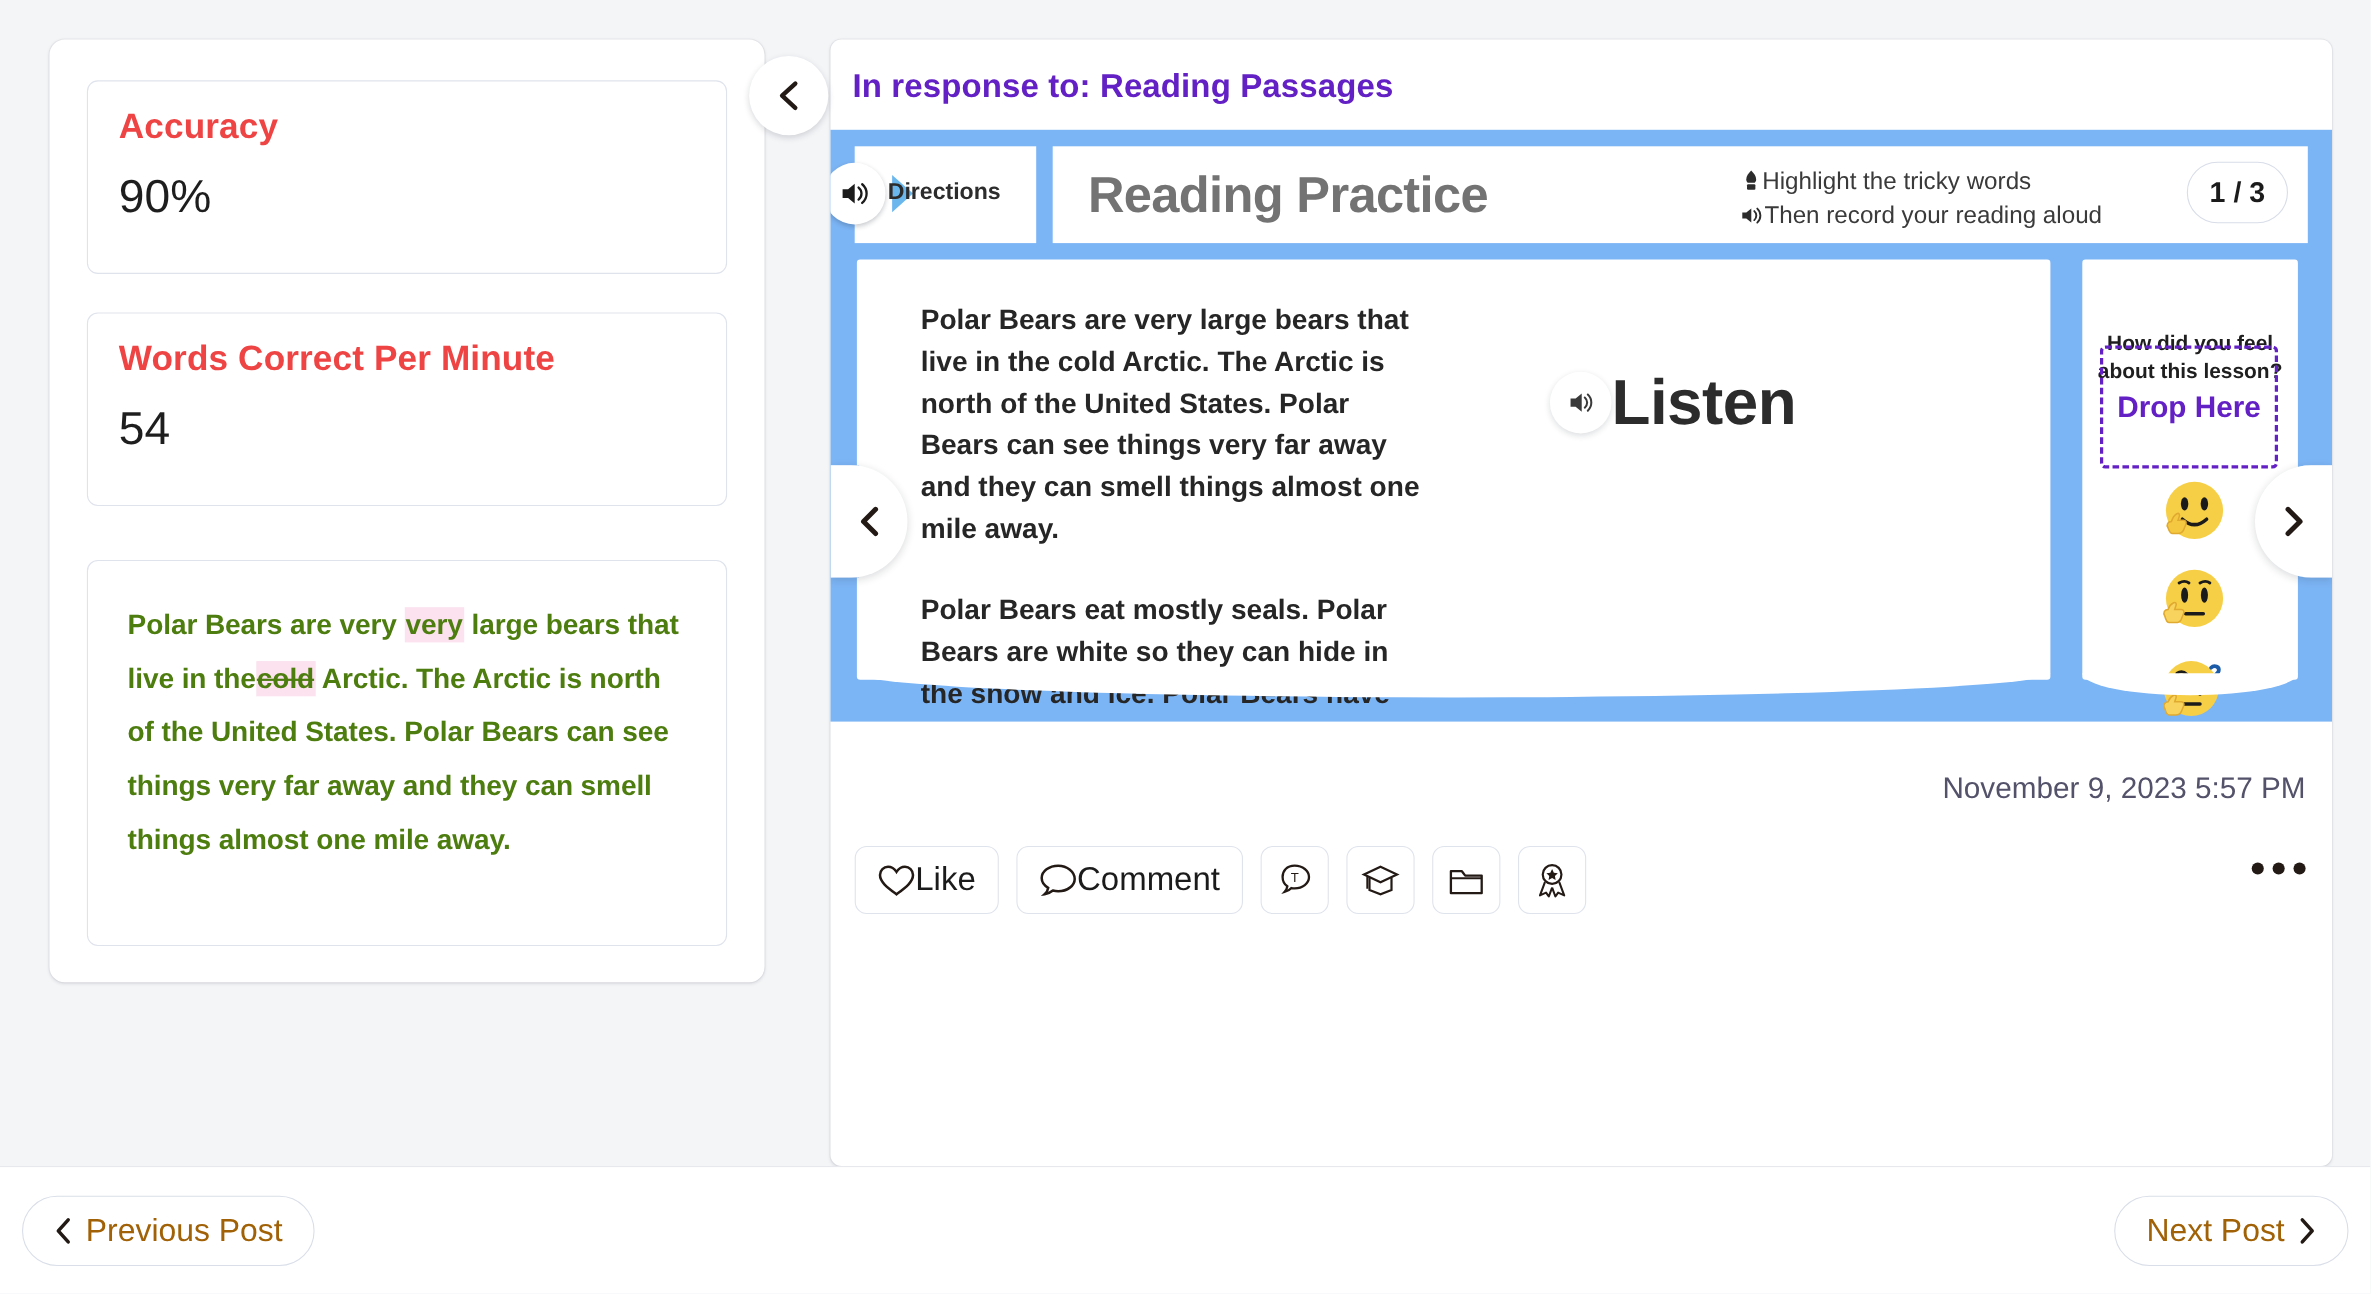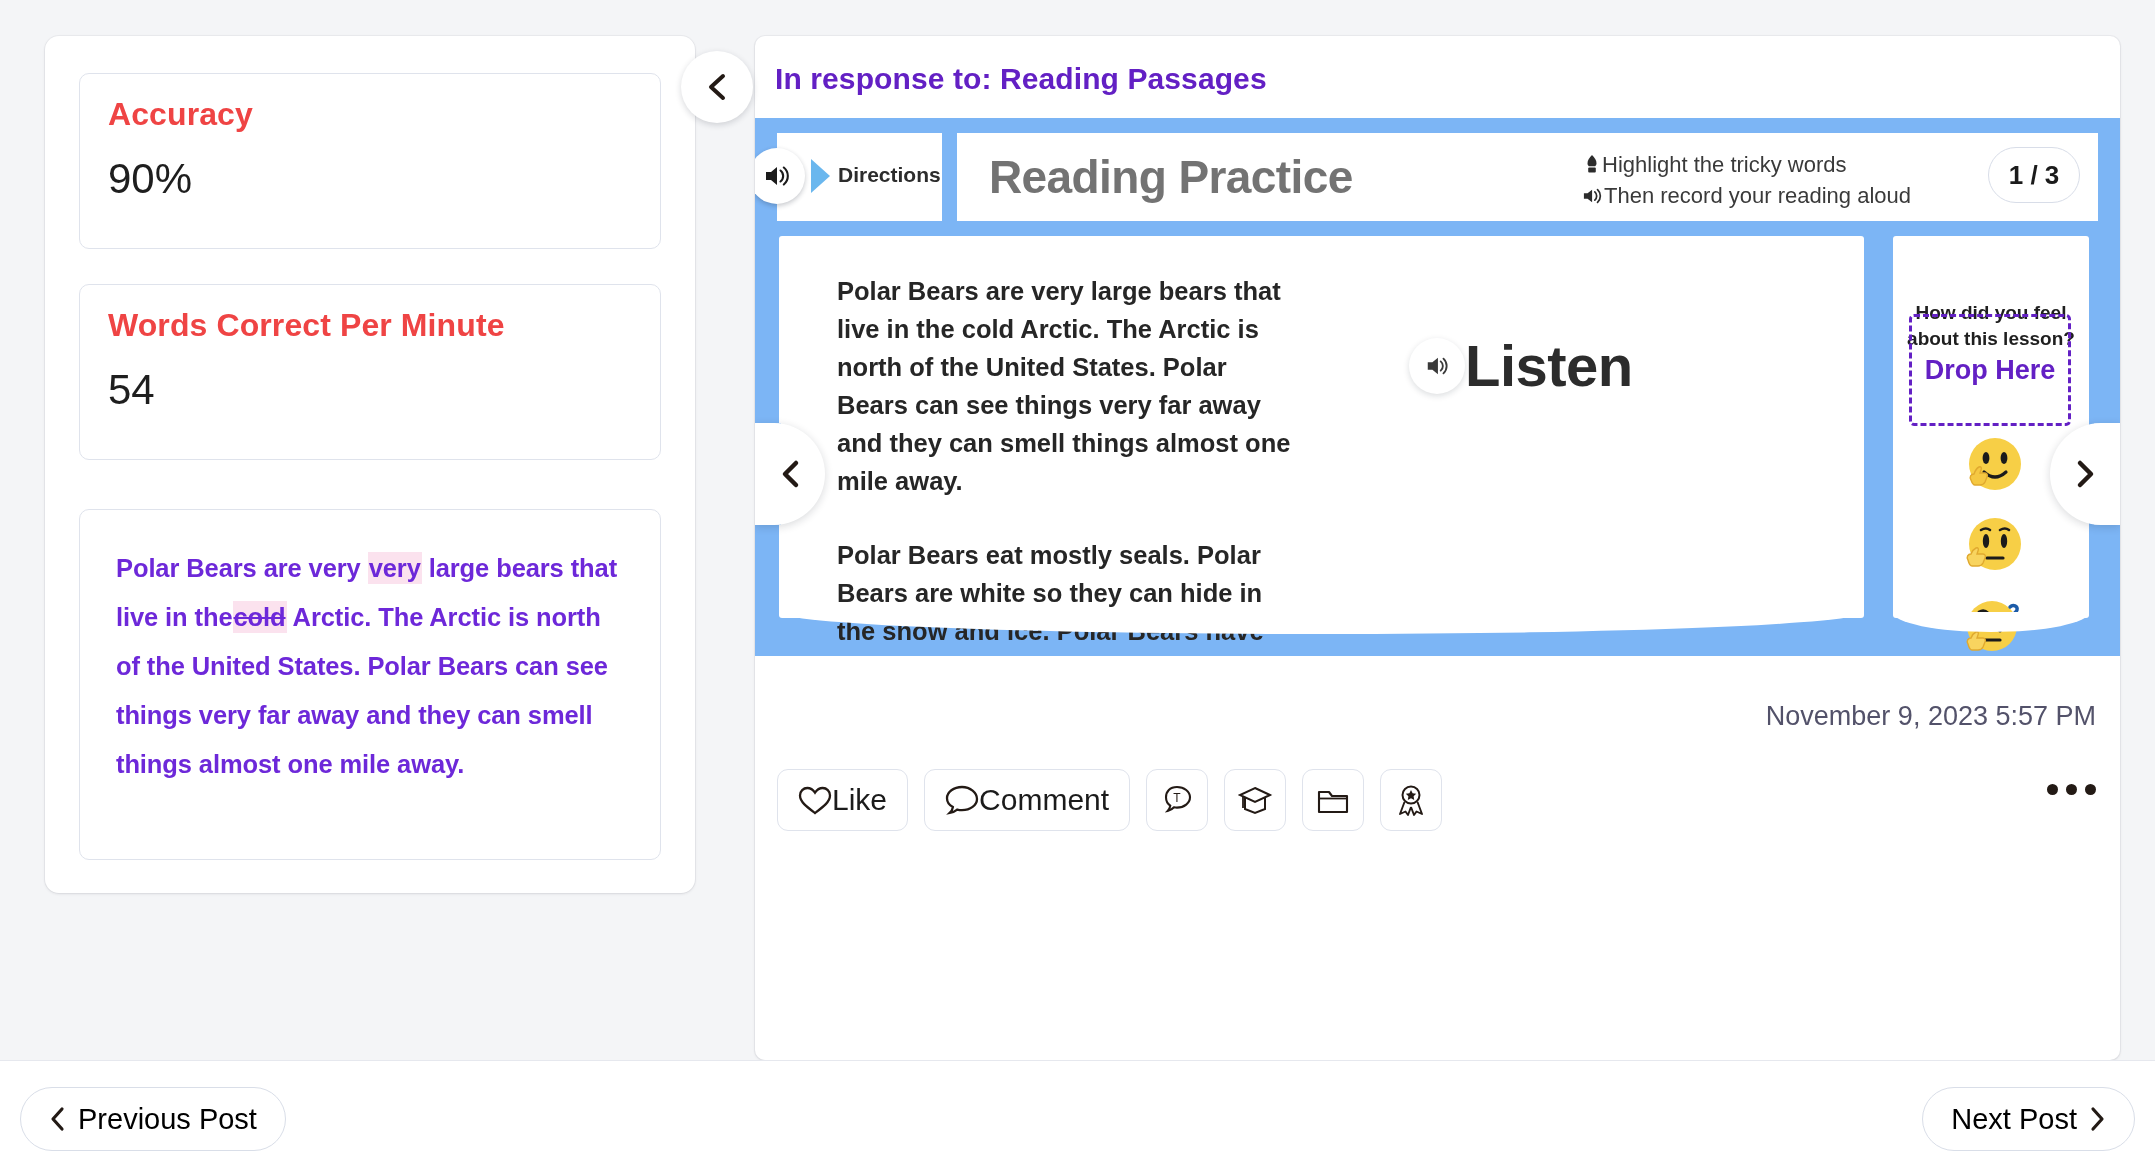--- a/index.html
+++ b/index.html
@@ -32,21 +32,21 @@
   }
   .stat-value {
     margin-top: 22px; font-size: 42px; font-weight: 400; color: #1e1e1e;
   }
   .transcript-card {
     position: absolute; left: 34px; top: 473px; width: 582px; height: 351px;
     border: 1px solid #dfe3ec; border-radius: 10px; background: #fff;
     padding: 34px 36px;
   }
   .transcript-text {
-    font-size: 25.5px; font-weight: 700; color: #6d28d9;
+    font-size: 25.5px; font-weight: 700; color: #4d7c0f;
     line-height: 49px; letter-spacing: -.1px;
   }
   .hl { background: #fbe2ee; padding: 2px 1px; }
   .hl.strike { text-decoration: line-through; text-decoration-thickness: 2px; }
 
   
   .collapse-tab {
     position: absolute; left: 681px; top: 51px;
     width: 72px; height: 72px; border-radius: 50%;
     background: #fff; box-shadow: 0 2px 6px rgba(16,24,40,.17);
@@ -81,21 +81,21 @@
     display: flex; align-items: center;
   }
   .dir-arrow {
     position: absolute; left: 34px; top: 26px;
     width: 0; height: 0;
     border-top: 17px solid transparent;
     border-bottom: 17px solid transparent;
     border-left: 19px solid #6ab7ee;
   }
   .dir-label {
-    position: absolute; left: 61px; top: 30px;
+    position: absolute; left: 30px; top: 30px;
     font-size: 21px; font-weight: 700; color: #2c2c2c; z-index: 2;
   }
   .spk-circle {
     position: absolute; width: 56px; height: 56px; border-radius: 50%;
     background: #fff; box-shadow: 0 2px 5px rgba(16,24,40,.24);
     display: flex; align-items: center; justify-content: center;
   }
   .spk-dir { left: -28px; top: 15px; z-index: 3; }
 
   .title-strip {
@@ -201,21 +201,21 @@
 
   
   .bottom-bar {
     position: absolute; left: 0; bottom: 0; width: 2155px; height: 116px;
     background: #fff; border-top: 1px solid #e6e8ee;
   }
   .nav-btn {
     position: absolute; top: 26px; height: 64px;
     border: 1px solid #d9dee8; border-radius: 34px; background: #fff;
     display: flex; align-items: center; gap: 12px; padding: 0 28px;
-    font-size: 29px; color: #000000;
+    font-size: 29px; color: #a16207;
   }
   .prev-btn { left: 20px; }
   .next-btn { right: 20px; }
   svg { display: block; }
 </style>
 </head>
 <body>
 
 <div class="page">
 

